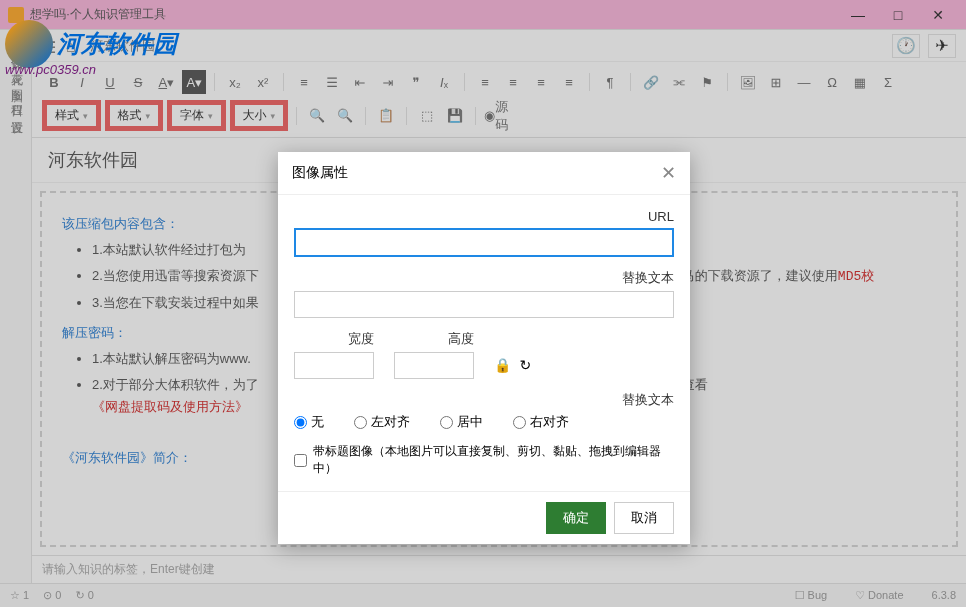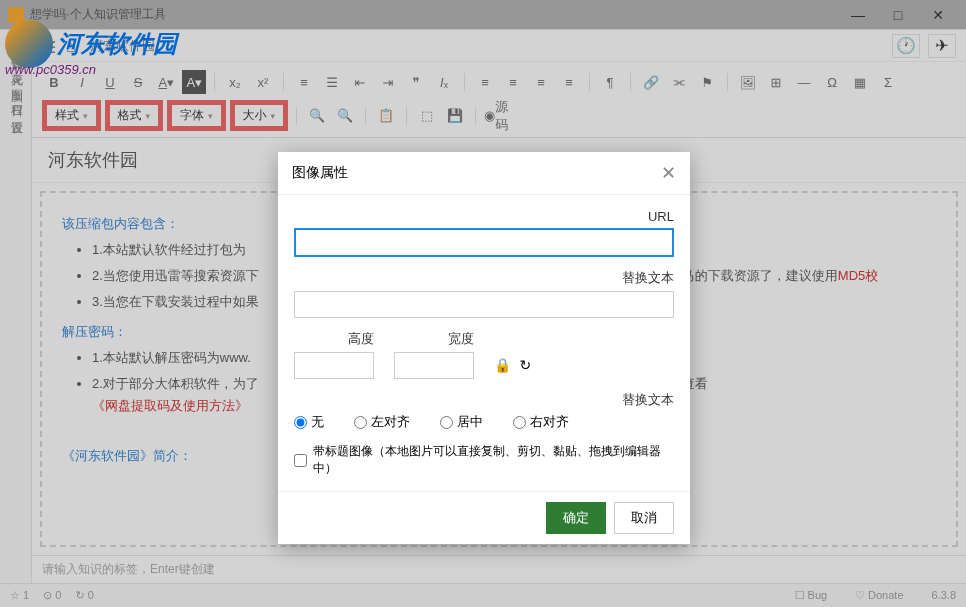--- a/index.html
+++ b/index.html
@@ -1,20 +1,20 @@
 <!DOCTYPE html>
 <html><head>
   <meta charset="utf-8">
   <style>
     * { margin: 0; padding: 0; box-sizing: border-box; font-family: "Microsoft YaHei", Arial, sans-serif; }
     body { width: 966px; height: 607px; background: #f5f5f5; position: relative; overflow: hidden; }
     
     .overlay { position: absolute; inset: 0; background: rgba(128,128,128,0.35); z-index: 50; }
     
-    .titlebar { height: 30px; background: #a3a3a3; display: flex; align-items: center; padding: 0 8px; border-bottom: 1px solid #ddd; }
+    .titlebar { height: 30px; background: #f9a8d4; display: flex; align-items: center; padding: 0 8px; border-bottom: 1px solid #ddd; }
     .titlebar-icon { width: 16px; height: 16px; background: #ff9900; border-radius: 2px; margin-right: 6px; }
     .titlebar-title { font-size: 12px; color: #333; flex: 1; }
     .win-controls { display: flex; gap: 0; }
     .win-btn { width: 40px; height: 28px; display: flex; align-items: center; justify-content: center; cursor: pointer; font-size: 14px; }
     
     .watermark { position: absolute; top: 20px; left: 5px; z-index: 60; pointer-events: none; }
     .watermark-logo { display: flex; align-items: center; gap: 4px; }
     .watermark-circle { width: 48px; height: 48px; border-radius: 50%; background: linear-gradient(135deg, #ff9900, #0066cc); display: flex; align-items: center; justify-content: center; }
     .watermark-text { font-size: 24px; font-weight: bold; color: #0066cc; font-style: italic; }
     .watermark-url { font-size: 13px; color: #701a75; margin-top: -6px; font-style: italic; }
@@ -32,21 +32,21 @@
     
     .toolbar { border-bottom: 1px solid #ddd; padding: 6px 10px; }
     .toolbar-row { display: flex; align-items: center; gap: 4px; flex-wrap: wrap; min-height: 28px; }
     .tb-btn { width: 24px; height: 24px; display: flex; align-items: center; justify-content: center; cursor: pointer; font-size: 13px; color: #555; }
     .tb-sep { width: 1px; height: 18px; background: #ddd; margin: 0 4px; }
     .tb-dropdown { display: flex; align-items: center; gap: 4px; padding: 2px 8px; border: 5px solid #ef4444; font-size: 12px; cursor: pointer; text-align: center; }
     .tb-dropdown::after { content: "▾"; font-size: 9px; color: #888; }
     
     .editor-title { padding: 10px 16px; font-size: 18px; color: #333; border-bottom: 1px solid #eee; }
     .editor-body { flex: 1; padding: 12px 20px; font-size: 13px; color: #333; overflow: auto; border: 2px dashed #ccc; margin: 8px; }
-    .editor-body .red { color: #cc0000; }
+    .editor-body .red { color: #cc0000; font-family: Liberation Mono, monospace; }
     .editor-body ul { margin-left: 30px; margin-top: 6px; }
     .editor-body li { margin: 4px 0; line-height: 1.7; }
     .section-h { color: #0066cc; margin: 10px 0 6px; font-size: 13px; }
     
     .tag-bar { height: 28px; border-top: 1px solid #ddd; padding: 0 10px; display: flex; align-items: center; font-size: 12px; color: #999; }
     
     .statusbar { height: 24px; background: #f8f8f8; border-top: 1px solid #ddd; display: flex; align-items: center; padding: 0 10px; font-size: 11px; color: #888; gap: 14px; }
     .statusbar .right { margin-left: auto; display: flex; gap: 28px; }
     
     .dialog { position: absolute; top: 152px; left: 278px; width: 412px; background: #fff; box-shadow: 0 4px 20px rgba(0,0,0,0.3); z-index: 100; }
@@ -226,25 +226,25 @@
     <div class="form-group">
       <label class="form-label">URL</label>
       <input class="form-input url-input" type="text" style="">
     </div>
     <div class="form-group">
       <label class="form-label">替换文本</label>
       <input class="form-input" type="text" style="">
     </div>
     <div class="dim-row">
       <div class="dim-group">
+        <label class="form-label">宽度</label>
+        <input class="form-input" type="text" style="">
+      </div>
+      <div class="dim-group">
         <label class="form-label">高度</label>
-        <input class="form-input" type="text" style="">
-      </div>
-      <div class="dim-group">
-        <label class="form-label">宽度</label>
         <input class="form-input" type="text" style="">
       </div>
       <div class="dim-icons">
         <span>🔒</span>
         <span>↻</span>
       </div>
     </div>
     <div class="form-group" style="margin-top:12px">
       <label class="form-label">替换文本</label>
       <div class="radio-row">

